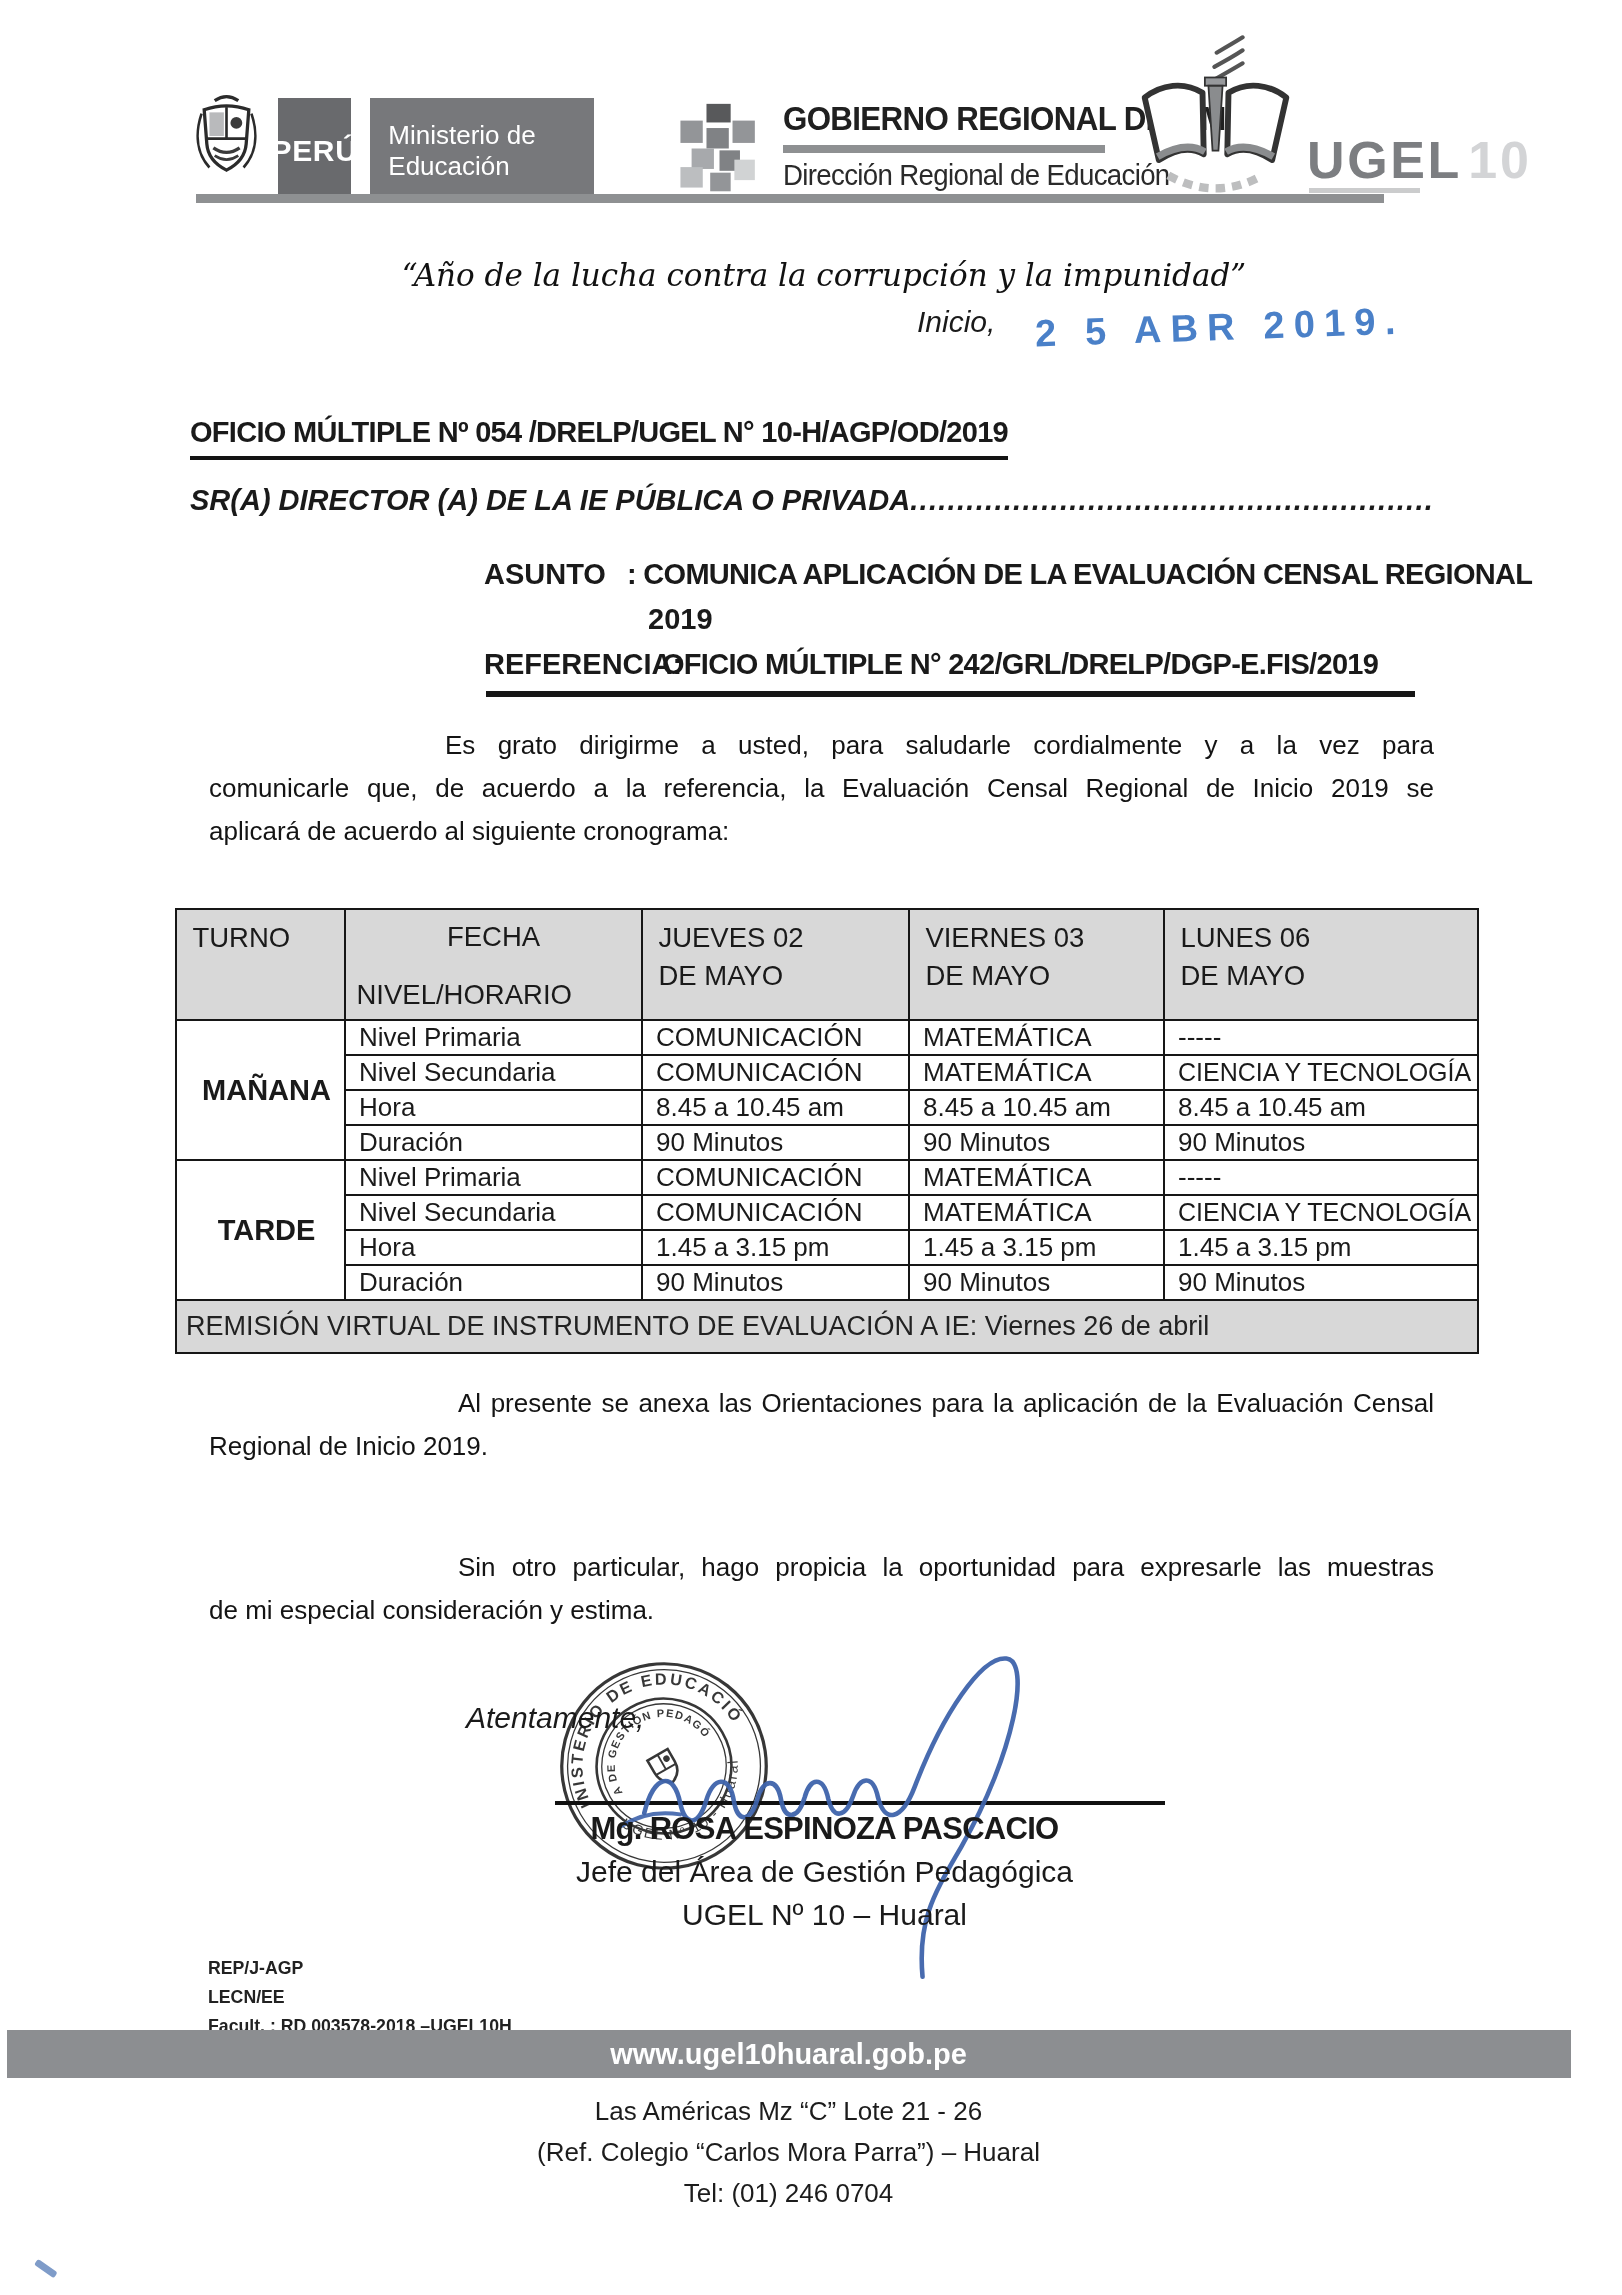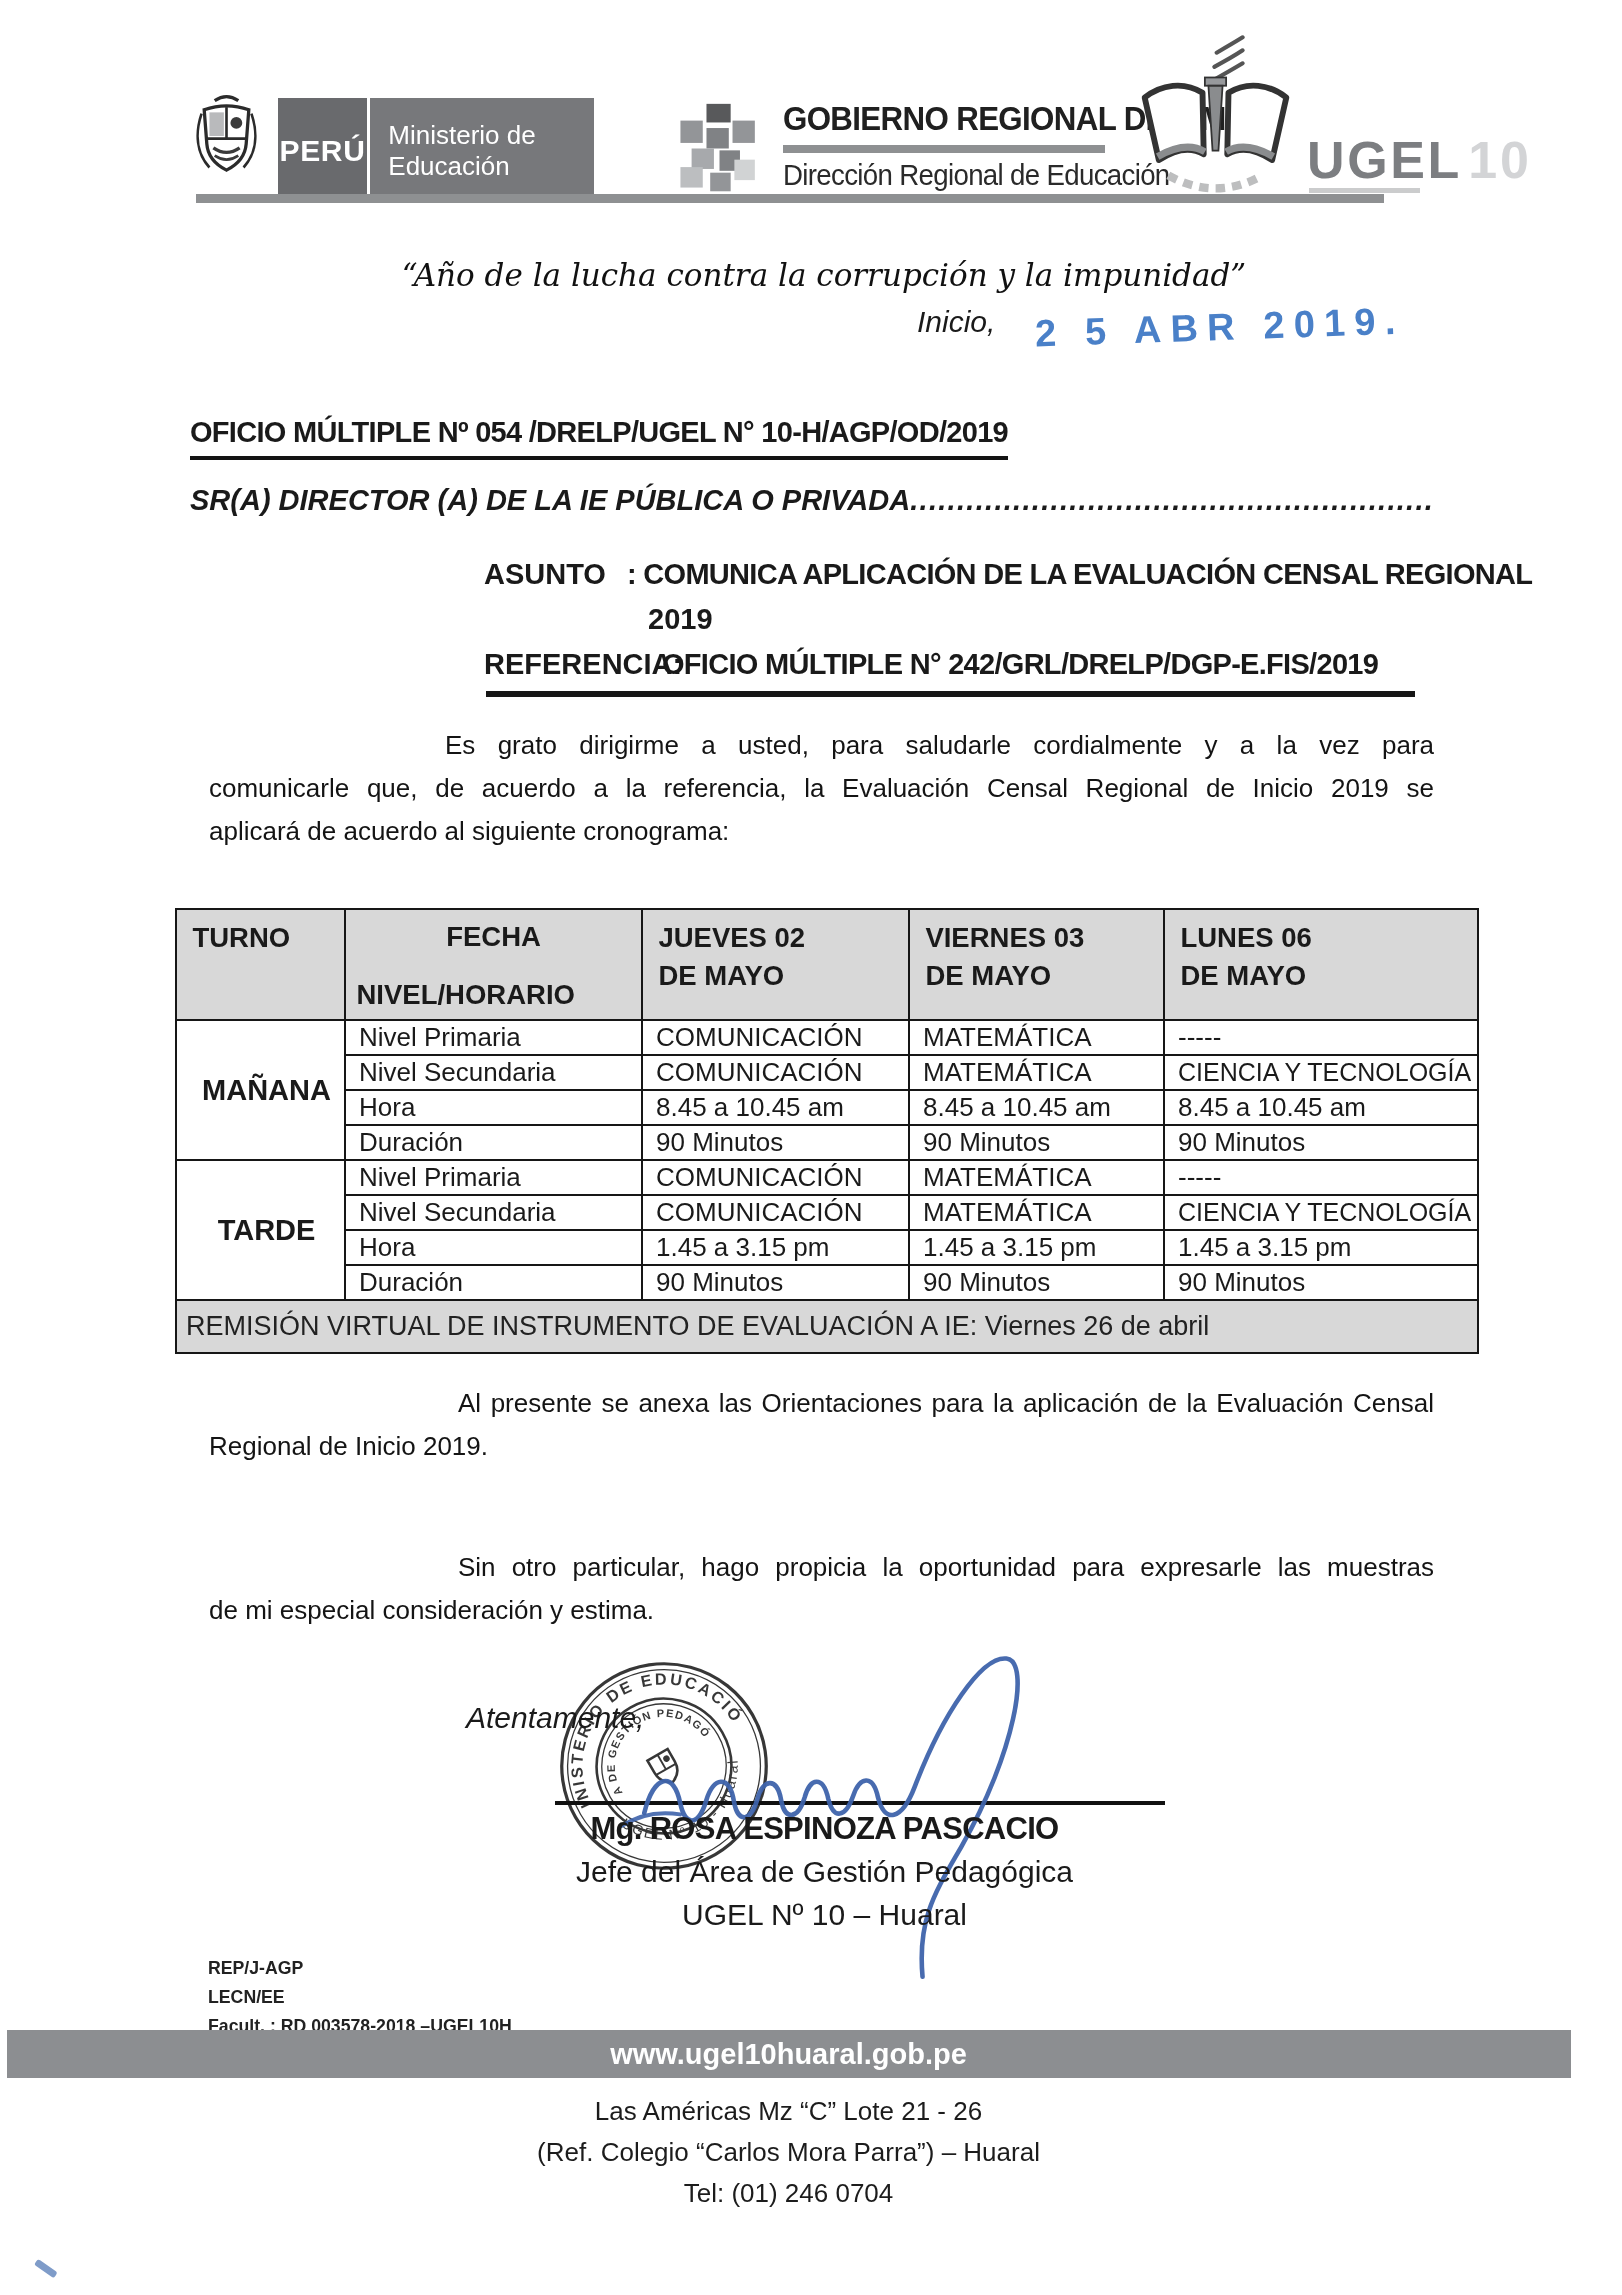--- a/index.html
+++ b/index.html
@@ -3,21 +3,21 @@
 <meta charset="utf-8">
 <style>
   html,body{margin:0;padding:0;background:#e8e8e8;}
   #page{
     position:relative;width:1623px;height:2295px;background:#ffffff;
     font-family:"Liberation Sans",sans-serif;color:#1a1a1a;overflow:hidden;
   }
   .abs{position:absolute;}
   
   .gov-box{color:#fff;display:flex;align-items:center;}
-  #peru-box{left:278px;top:98px;width:89px;height:105px;background:#696a6d;justify-content:center;font-size:30px;font-weight:bold;letter-spacing:0.7px;}
+  #peru-box{left:278px;top:98px;width:73px;height:105px;background:#696a6d;justify-content:center;font-size:30px;font-weight:bold;letter-spacing:0.7px;}
   #minedu-box{left:370px;top:98px;width:224px;height:105px;background:#77787b;font-size:26px;line-height:31px;padding-left:18.3px;box-sizing:border-box;}
   #minedu-box .txt{width:157px;}
   #grl-block{left:783px;top:99px;width:340px;}
   #grl-title{font-size:34px;font-weight:bold;letter-spacing:-0.7px;transform:scaleX(.92);transform-origin:left;white-space:nowrap;color:#202020;}
   #grl-bar{width:322px;height:8.5px;background:#8e9092;margin-top:6.5px;}
   #grl-subtitle{font-size:29.4px;letter-spacing:-0.7px;transform:scaleX(.94);transform-origin:left;white-space:nowrap;margin-top:5.2px;color:#2a2a2a;}
   #ugel-word{left:1307px;top:130px;font-size:52px;font-weight:bold;letter-spacing:2.6px;color:#7c7e81;white-space:nowrap;}
   #ugel-word .num{color:#d3d4d6;margin-left:6.5px;}
   #ugel-tagline{left:1309px;top:188px;width:111px;height:4.6px;background:#cbcccd;}
   #header-sep{left:196px;top:194px;width:1188px;height:9.2px;background:#8e9092;}
@@ -39,21 +39,21 @@
   .para .jl{text-align:justify;text-align-last:justify;}
   .para .ll{text-align:left;}
   .ind1{padding-left:236px;}
   .ind2{padding-left:249px;}
   #para1{left:209px;top:724px;}
   #para2{left:209px;top:1382px;}
   #para3{left:209px;top:1546px;}
   
   #schedule{left:175px;top:908px;width:1302px;border-collapse:collapse;table-layout:fixed;font-size:26px;}
   #schedule td,#schedule th{border:2.6px solid #161616;box-sizing:border-box;overflow:hidden;}
-  #schedule th{background:#d8d8d8;font-weight:bold;text-align:left;}
+  #schedule th{background:#d8d8d8;font-weight:normal;text-align:left;}
   .hrow th{height:111px;vertical-align:top;}
   .th-pad{padding:10.5px 0 0 14.4px;display:block;font-size:27.5px;}
   .day-l2{display:block;padding:6.5px 0 0 14.4px;font-size:27.5px;}
   .c-corner{position:relative;background:#d8d8d8 linear-gradient(to bottom right,rgba(0,0,0,0) calc(50% - 2px),#222 calc(50% - 2px),#222 calc(50% + 0.7px),rgba(0,0,0,0) calc(50% + 0.7px));}
   .corner-top{position:absolute;top:10.5px;left:0;width:100%;text-align:center;font-size:27.5px;}
   .corner-bottom{position:absolute;bottom:7.9px;left:10.5px;font-size:27.5px;}
   .turno-cell{background:#d8d8d8;font-weight:bold;text-align:center;vertical-align:middle;font-size:29px;}
   .brow td{height:35px;background:#fff;padding-left:13px;}
   .trow-footer td{height:53px;background:#d8d8d8;padding-left:9px;font-size:27px;color:#222;}
   

